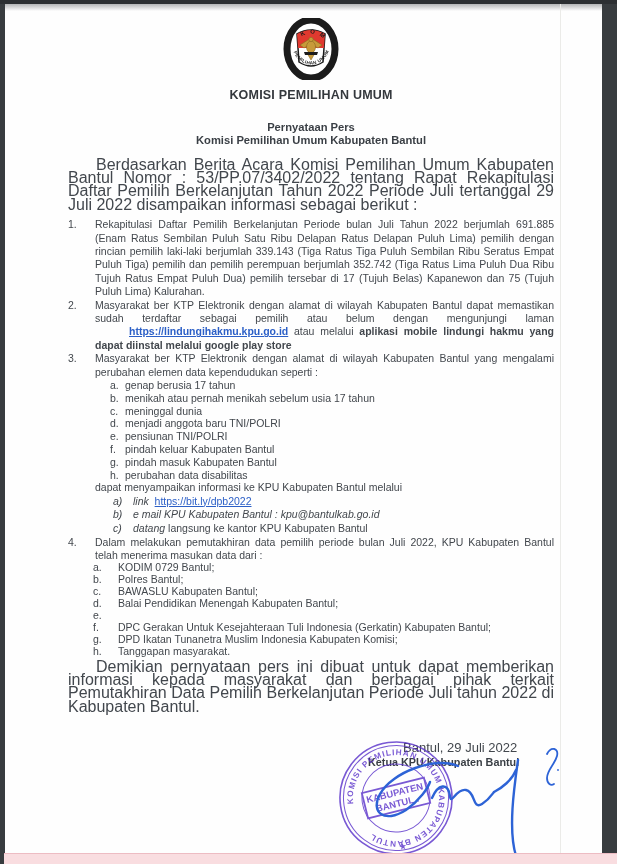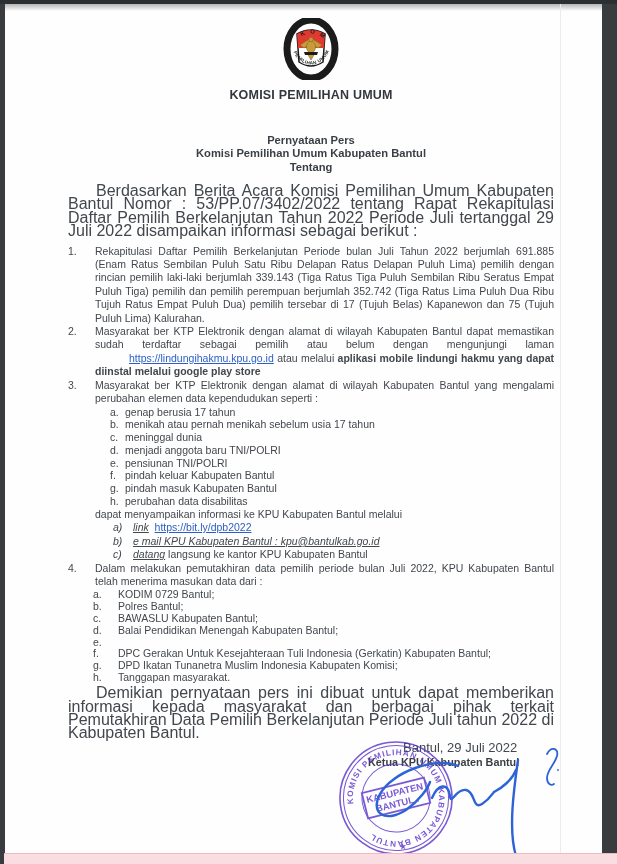--- a/index.html
+++ b/index.html
@@ -19,45 +19,45 @@
   .crease { position:absolute; left:555px; top:0; width:1px; height:100%; background:#ebebe8; }
   .pink-strip { position:absolute; left:4px; bottom:0; width:613px; height:11px;
     background:#f9dde0; border-top:1px solid #edbcc3; z-index:7; }
 
   .content { position:relative; padding:14px 48px 0 63px; }
 
   .logo-wrap { text-align:center; margin-bottom:4px; }
   .logo-wrap svg { display:inline-block; }
 
   .org { text-align:center; font-weight:bold; color:#34383d;
-    font-size:12.5px; line-height:14.5px; letter-spacing:.2px; margin-bottom:31px; }
+    font-size:12.5px; line-height:14.5px; letter-spacing:.2px; margin-bottom:18px; }
 
   .title-block { text-align:center; font-weight:bold; color:#3a3f45;
     font-size:11.2px; line-height:13.5px; margin-bottom:10px; }
 
   p.para { font-size:16px; line-height:13.4px; text-align:justify; }
   .indent { text-indent:28px; }
   .intro { margin-bottom:7px; }
 
   .li { display:flex; font-size:10.5px; line-height:13.4px; }
   .li .num { flex:0 0 27px; }
   .li .li-body { flex:1; text-align:justify; }
 
   .sub { display:flex; margin-left:42px; font-size:10.5px; line-height:12.8px; }
   .sub .mark { flex:0 0 15px; }
   .sub4 { display:flex; margin-left:25px; font-size:10.5px; line-height:11.9px; }
   .sub4 .mark { flex:0 0 25px; }
 
   .chan { display:flex; margin-left:45px; font-size:10.5px; line-height:13.6px; }
   .chan .mark { flex:0 0 20px; font-style:italic; }
-  .it { font-style:italic;text-decoration:underline; }
+  .it { font-style:italic; }
   .b { font-weight:bold; }
 
   a.doclink { color:#2b5fc7; text-decoration:underline; }
-  a.doclink.bold { font-weight:normal;padding-left:34px; }
+  a.doclink.bold { font-weight:bold;padding-left:34px; }
 
   .closing { margin-top:2px; }
 
   
   .sig-date { position:absolute; left:398px; top:736px; font-size:13px; color:#42474d; }
   .sig-role { position:absolute; left:363px; top:752px; font-size:10.8px; font-weight:bold; color:#3a3f45; }
   .sig-name { position:absolute; left:403px; top:860px; font-size:10.8px; font-weight:bold; color:#3a3f45; }
   .stamp { position:absolute; left:331px; top:733px; opacity:.82; z-index:3; }
   .sig-script { position:absolute; left:335px; top:748px; z-index:4; }
   .paraph { position:absolute; left:534px; top:740px; z-index:4; }
@@ -99,21 +99,20 @@
         </svg>
       </div>
 
       <div class="org">
         <div>KOMISI PEMILIHAN UMUM</div>
       </div>
 
       <div class="title-block">
         <div>Pernyataan Pers</div>
         <div>Komisi Pemilihan Umum Kabupaten Bantul</div>
-        <div>Tentang</div>
       </div>
 
       <p class="para indent intro">Berdasarkan Berita Acara Komisi Pemilihan Umum Kabupaten Bantul Nomor : 53/PP.07/3402/2022 tentang Rapat Rekapitulasi Daftar Pemilih Berkelanjutan Tahun 2022 Periode Juli tertanggal 29 Juli 2022 disampaikan informasi sebagai berikut :</p>
 
       <div class="li">
         <span class="num">1.</span>
         <div class="li-body">Rekapitulasi Daftar Pemilih Berkelanjutan Periode bulan Juli Tahun 2022 berjumlah 691.885 (Enam Ratus Sembilan Puluh Satu Ribu Delapan Ratus Delapan Puluh Lima) pemilih dengan rincian pemilih laki-laki berjumlah 339.143 (Tiga Ratus Tiga Puluh Sembilan Ribu Seratus Empat Puluh Tiga) pemilih dan pemilih perempuan berjumlah 352.742 (Tiga Ratus Lima Puluh Dua Ribu Tujuh Ratus Empat Puluh Dua) pemilih tersebar di 17 (Tujuh Belas) Kapanewon dan 75 (Tujuh Puluh Lima) Kalurahan.</div>
       </div>
 
       <div class="li">

